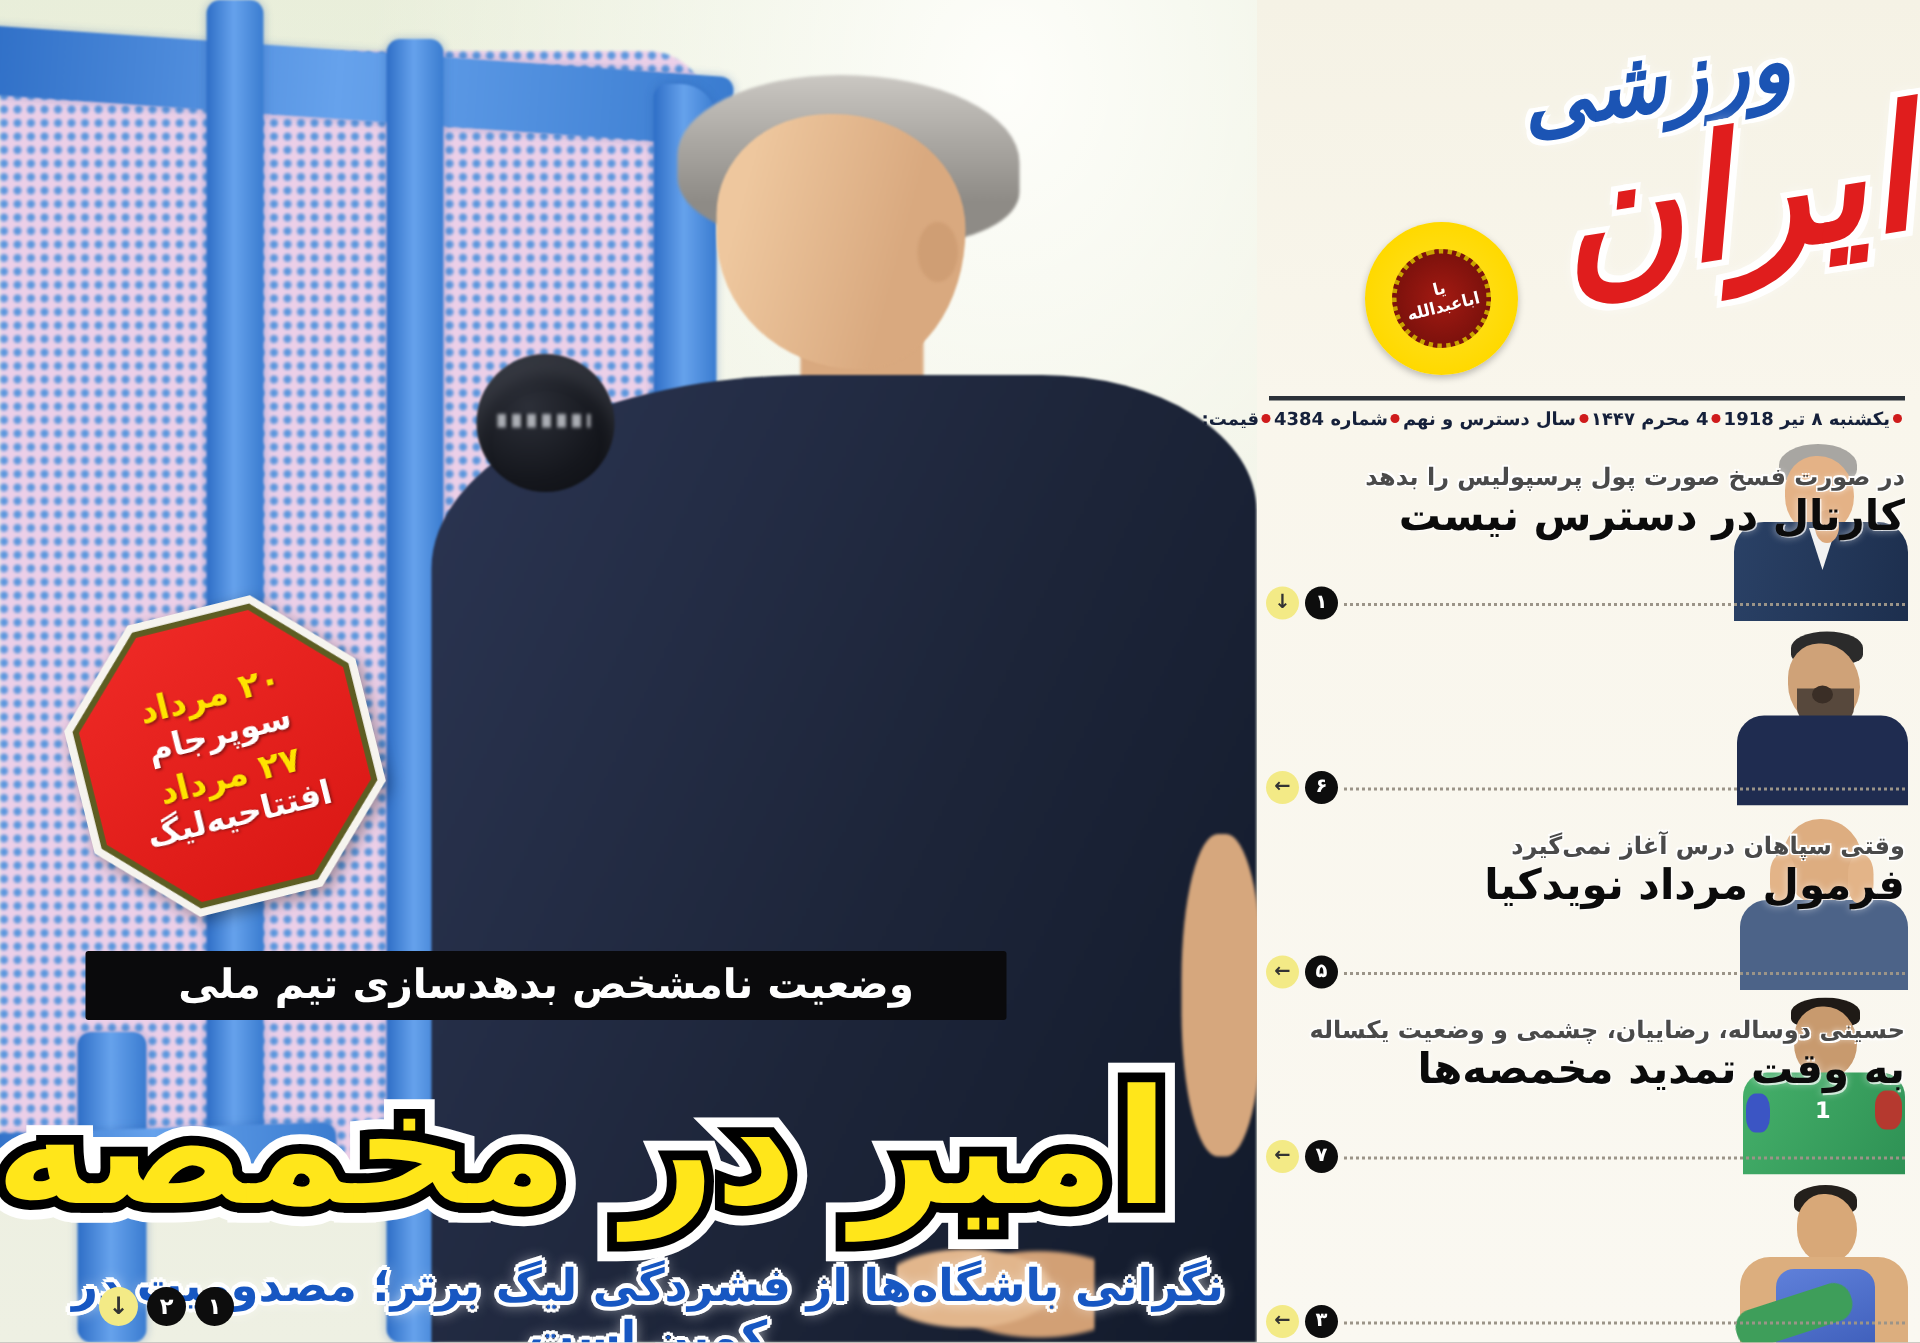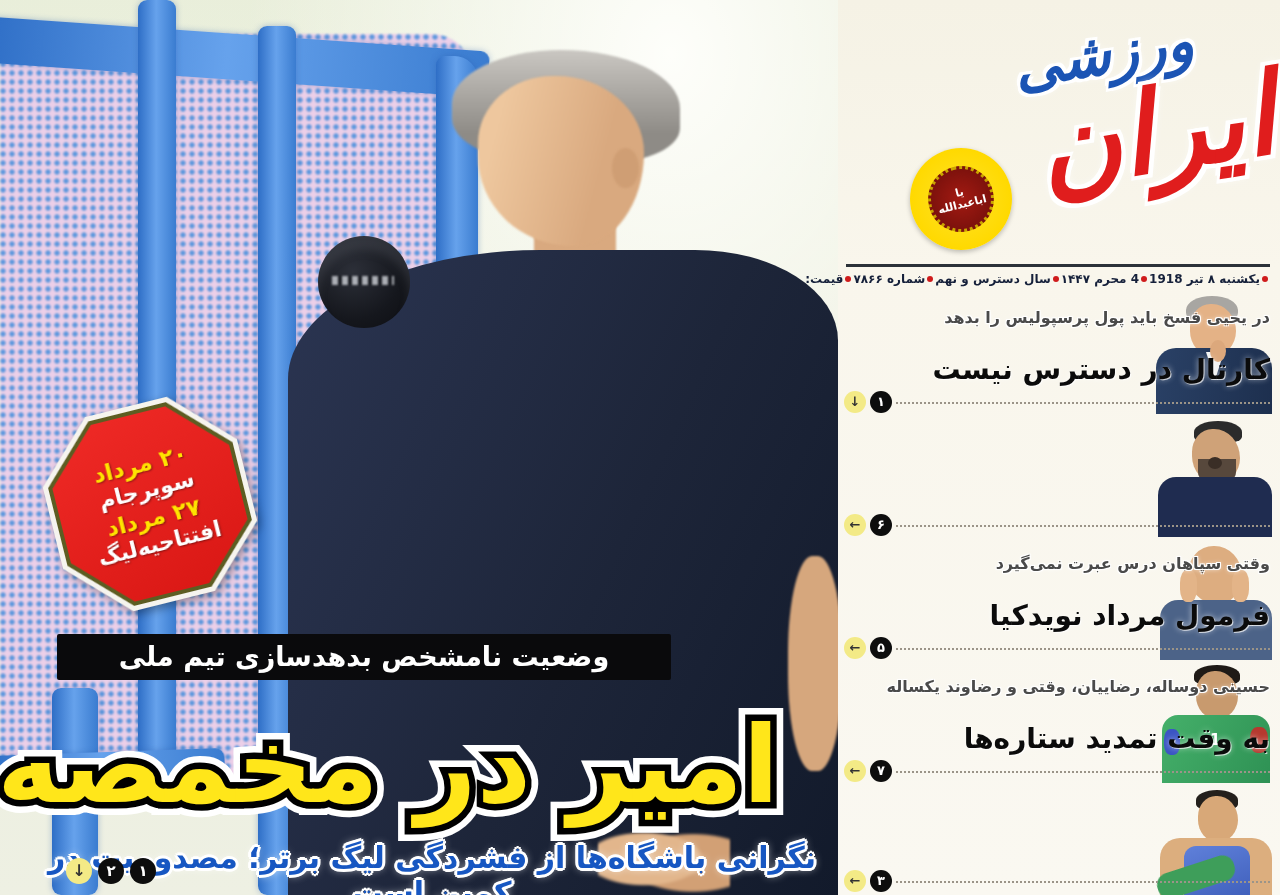--- a/index.html
+++ b/index.html
@@ -109,21 +109,21 @@
   .dateline .seg { font-size:12px; font-weight:bold; color:#15203a; white-space:nowrap; }
   .dl-dot { width:6px; height:6px; border-radius:50%; background:#cf1b1b; flex:0 0 auto; margin:0 2px; }
 
   
   .news-list { position:absolute; top:296px; right:0; width:442px; }
   .news-item { position:relative; height:123px; }
   .news-item.last { height:110px; }
   .item-text { position:absolute; right:10px; left:6px; top:12px; z-index:3; text-align:right; }
   .item-kicker { font-size:16px; font-weight:bold; color:#4a4a4a;
     text-shadow:1px 1px 0 #fff,-1px -1px 0 #fff,1px -1px 0 #fff,-1px 1px 0 #fff,0 0 5px #fff; }
-  .item-headline { font-size:28px; font-weight:bold; color:#0b0b0b; margin-top:26px;
+  .item-headline { font-size:28px; font-weight:bold; color:#0b0b0b; margin-top:0;
     text-shadow:1px 1px 0 rgba(255,255,255,.7), 0 0 6px rgba(255,255,255,.6); }
   .item-sep { position:absolute; bottom:5px; left:6px; right:10px; height:24px;
     display:flex; direction:ltr; align-items:center; gap:4px; z-index:4; }
   .arrow-badge { width:22px; height:22px; border-radius:50%; background:#f3ea86; color:#333;
     font-size:13px; line-height:22px; text-align:center; font-weight:bold; flex:0 0 auto; }
   .page-badge { width:22px; height:22px; border-radius:50%; background:#0d0d0d; color:#fff;
     font-size:13px; line-height:22px; text-align:center; font-weight:bold; flex:0 0 auto; }
   .dots { flex:1; border-top:2px dotted #9b9488; margin-top:1px; }
 
   
@@ -224,39 +224,39 @@
         <div class="seal-inner">یا اباعبدالله</div>
       </div>
       <div class="dateline">
         <span class="dl-dot"></span>
         <span class="seg">یکشنبه ۸ تیر 1918</span>
         <span class="dl-dot"></span>
         <span class="seg">4 محرم ۱۴۴۷</span>
         <span class="dl-dot"></span>
         <span class="seg">سال دسترس و نهم</span>
         <span class="dl-dot"></span>
-        <span class="seg">شماره ۷۸۶۶</span>
+        <span class="seg">شماره 4384</span>
         <span class="dl-dot"></span>
         <span class="seg">قیمت: ۱۰۰۰۰ تومان</span>
         <span class="dl-dot"></span>
       </div>
     </div>
 
     <div class="news-list">
 
       <article class="news-item">
         <div class="item-photo p1">
           <i class="a"></i>
             <i class="b"></i>
             <i class="c"></i>
             <i class="d"></i>
             <i class="e"></i>
         </div>
         <div class="item-text">
-          <div class="item-kicker">در یحیی فسخ باید پول پرسپولیس را بدهد</div>
+          <div class="item-kicker">در صورت فسخ صورت پول پرسپولیس را بدهد</div>
           <h2 class="item-headline">کارتال در دسترس نیست</h2>
         </div>
         <div class="item-sep">
           <span class="arrow-badge">↓</span>
           <span class="page-badge">۱</span>
           <span class="dots"></span>
         </div>
       </article>
 
       <article class="news-item">
@@ -276,42 +276,42 @@
 
       <article class="news-item">
         <div class="item-photo p3">
           <i class="a"></i>
             <i class="b"></i>
             <i class="c"></i>
             <i class="d"></i>
             <i class="e"></i>
         </div>
         <div class="item-text">
-          <div class="item-kicker">وقتی سپاهان درس عبرت نمی‌گیرد</div>
+          <div class="item-kicker">وقتی سپاهان درس آغاز نمی‌گیرد</div>
           <h2 class="item-headline">فرمول مرداد نویدکیا</h2>
         </div>
         <div class="item-sep">
           <span class="arrow-badge">←</span>
           <span class="page-badge">۵</span>
           <span class="dots"></span>
         </div>
       </article>
 
       <article class="news-item">
         <div class="item-photo p4">
           <i class="a"></i>
             <i class="b"></i>
             <i class="c"></i>
             <i class="d"></i>
             <i class="e"></i>
           <span class="badge-num">1</span>
         </div>
         <div class="item-text">
-          <div class="item-kicker">حسینی دوساله، رضاییان، وقتی و رضاوند یکساله</div>
-          <h2 class="item-headline">به وقت تمدید ستاره‌ها</h2>
+          <div class="item-kicker">حسینی دوساله، رضاییان، چشمی و وضعیت یکساله</div>
+          <h2 class="item-headline">به وقت تمدید مخمصه‌ها</h2>
         </div>
         <div class="item-sep">
           <span class="arrow-badge">←</span>
           <span class="page-badge">۷</span>
           <span class="dots"></span>
         </div>
       </article>
 
       <article class="news-item last">
         <div class="item-photo p5">

